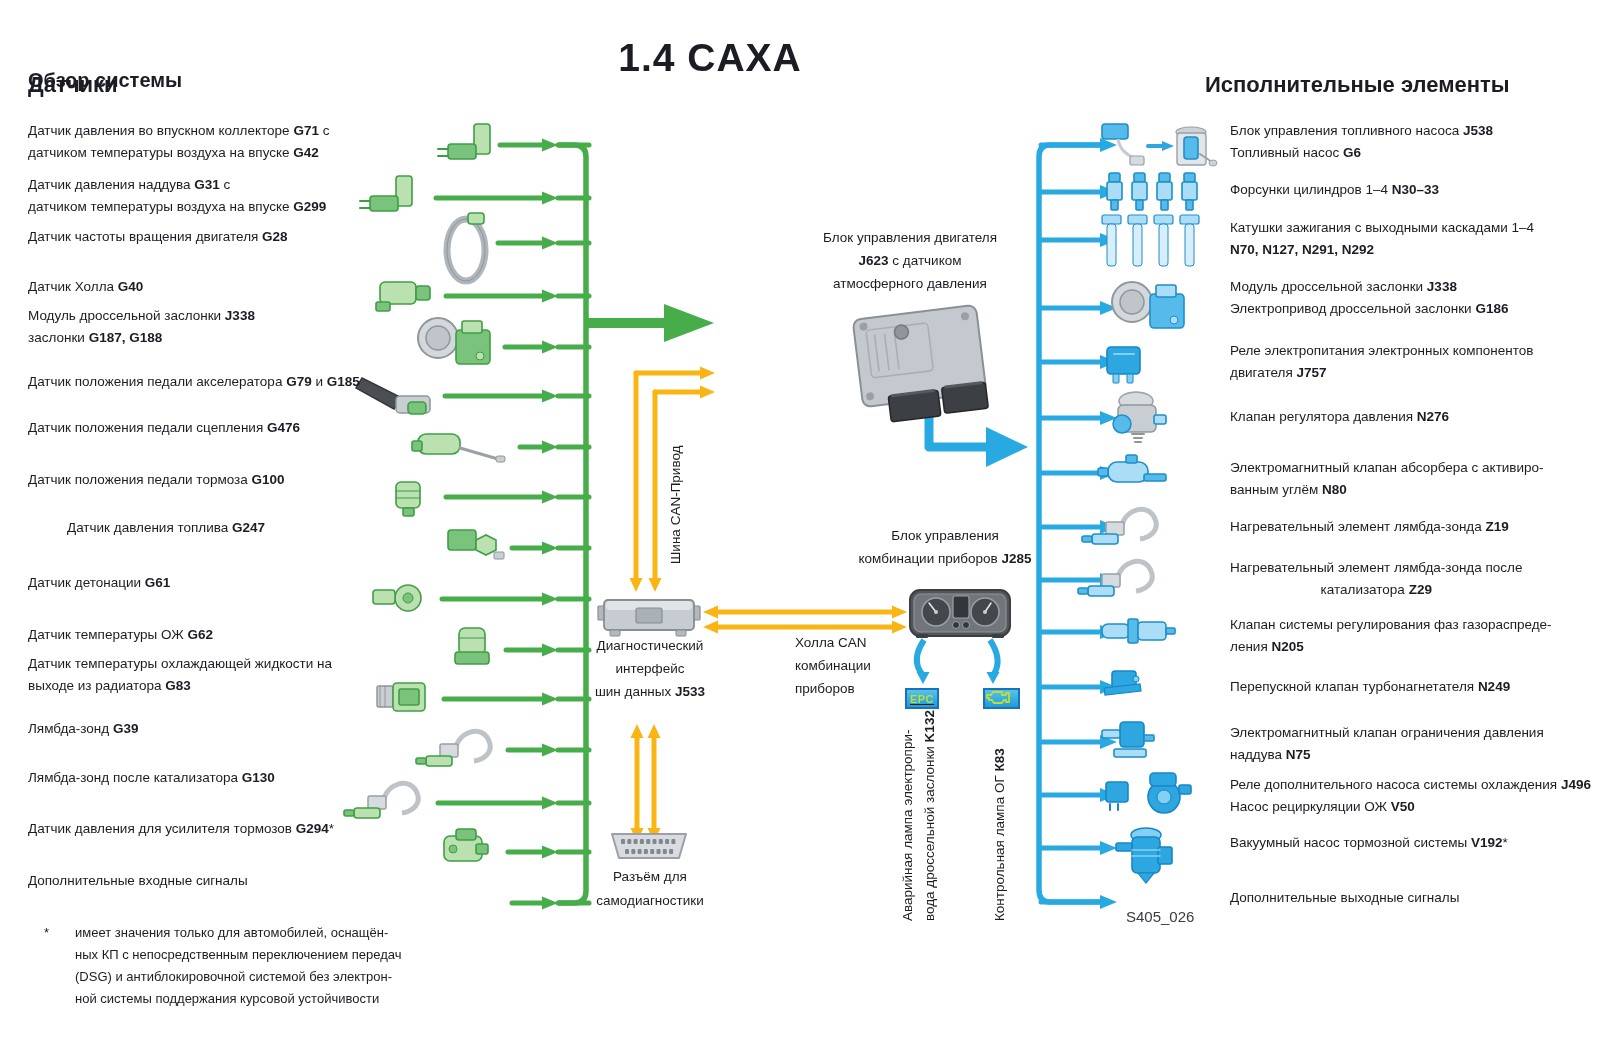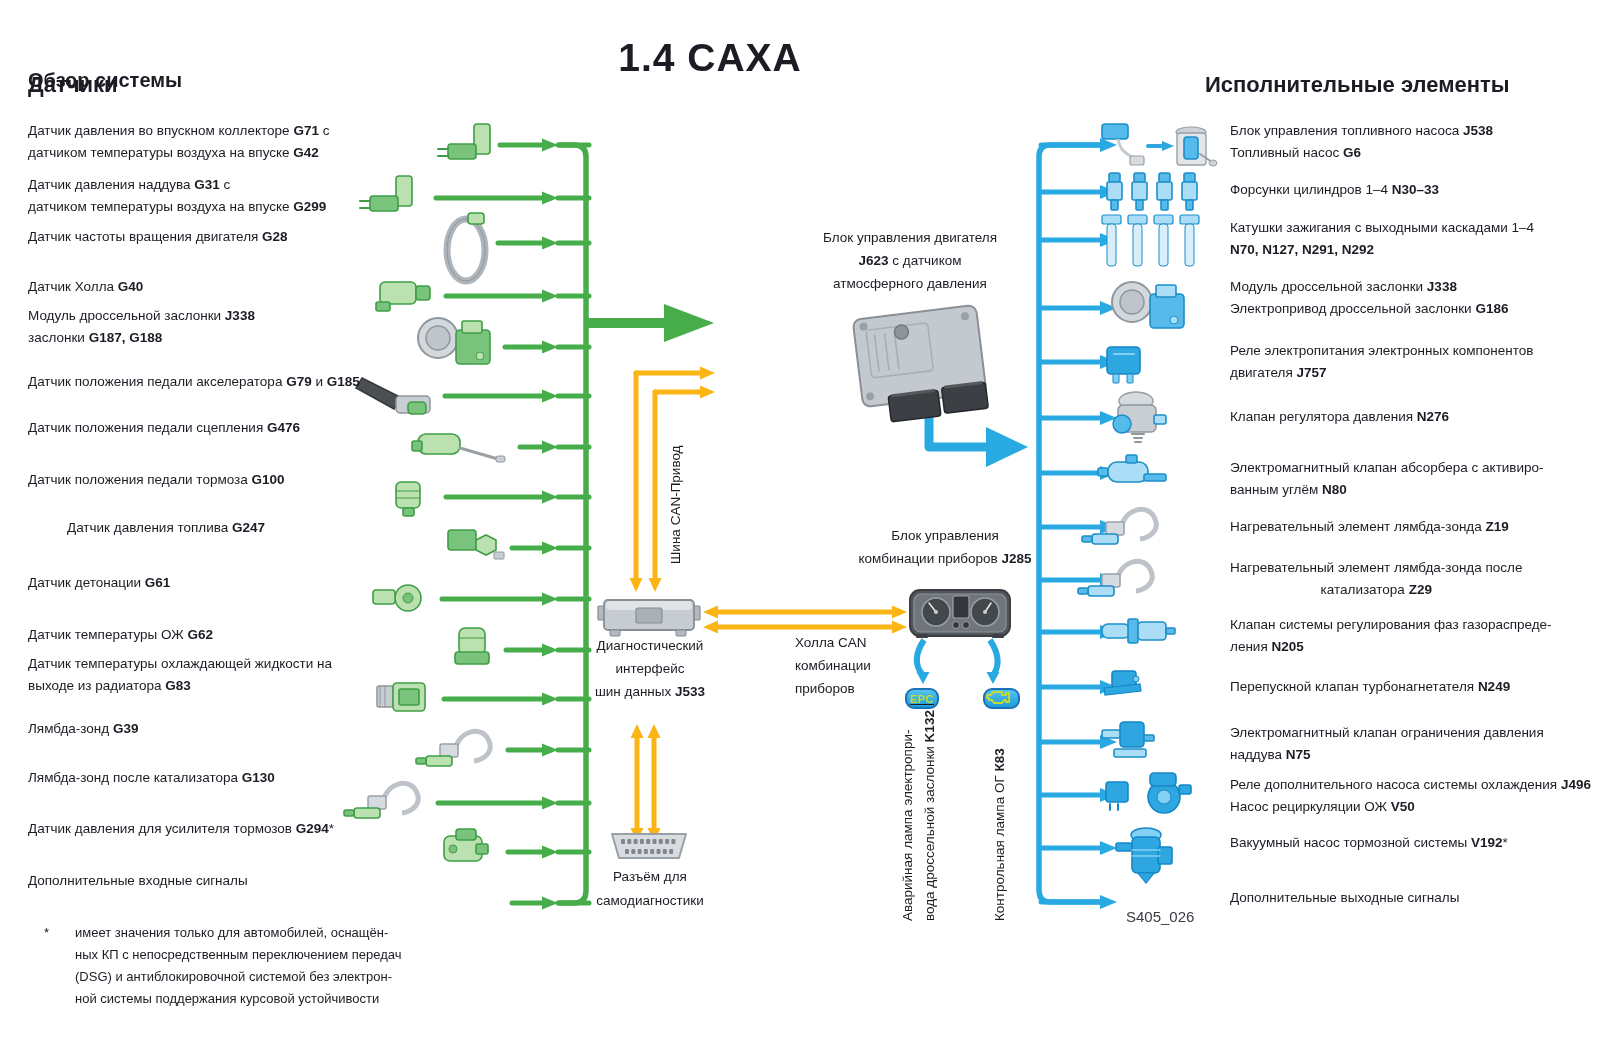--- a/index.html
+++ b/index.html
@@ -6,21 +6,21 @@
   #page{position:relative;width:1600px;height:1057px;background:#fff;overflow:hidden;
         font-family:"Liberation Sans","DejaVu Sans",sans-serif;color:#1b1c24;}
   .abs{position:absolute;}
   .lbl{position:absolute;font-size:13.5px;line-height:22px;white-space:nowrap;color:#1b1c24;}
   .lbl b{font-weight:700;}
   .center{text-align:center;}
   .vert{transform:rotate(-90deg);transform-origin:0 0;}
   .h1{font-size:20px;font-weight:700;}
   .h2{font-size:22px;font-weight:700;}
   .engine{font-size:39px;font-weight:700;letter-spacing:1px;}
-  .badge{position:absolute;box-sizing:border-box;border:2px solid #1a72b8;border-radius:9px;
+  .badge{position:absolute;box-sizing:border-box;border:2px solid #1a72b8;border-radius:0;
          background:linear-gradient(#54c3ee,#1f9cd8);display:flex;align-items:center;justify-content:center;text-decoration:underline;}
   .badge-epc span{font-size:11px;font-weight:700;color:#c6db30;letter-spacing:.5px;}
   .scode{position:absolute;font-size:15px;color:#3a3b44;}
   .footnote{position:absolute;font-size:13px;line-height:22px;color:#1b1c24;}
   svg{position:absolute;left:0;top:0;}
 </style>
 </head>
 <body>
 
 <div id="page">

